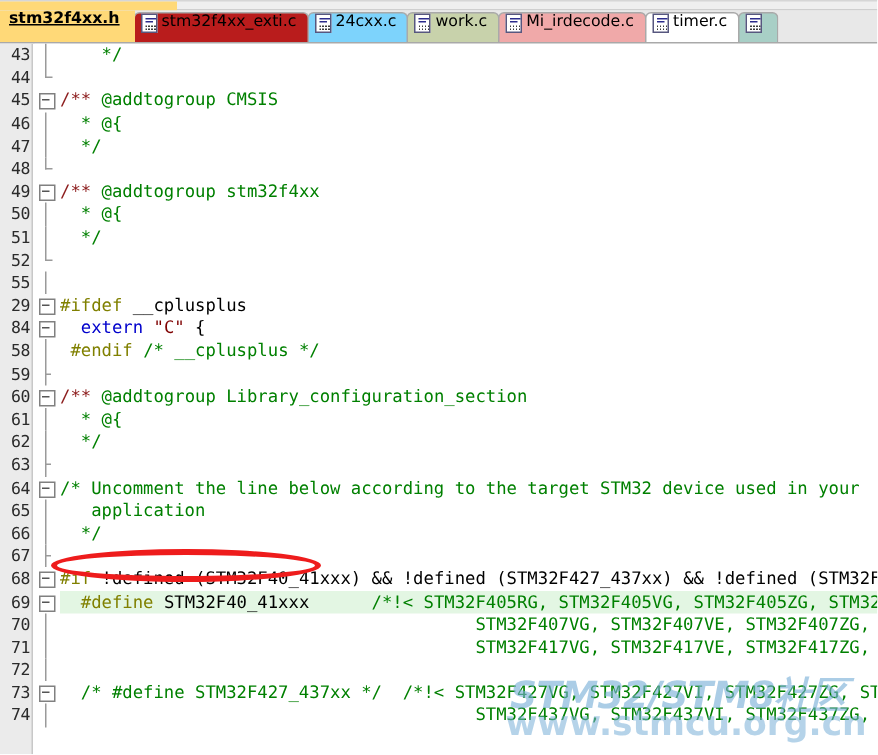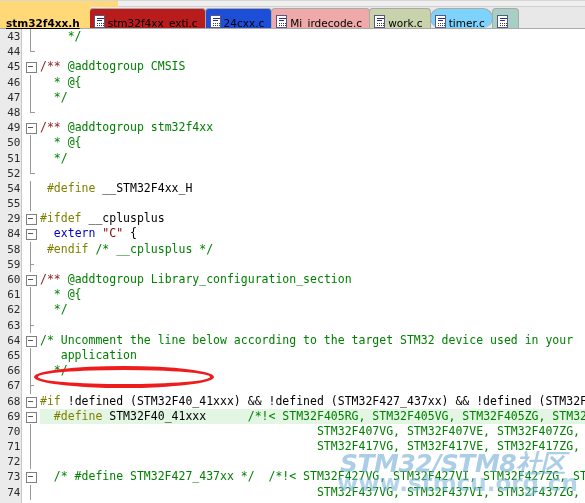--- a/index.html
+++ b/index.html
@@ -43,21 +43,21 @@
   .tabbar-inner {
     position: relative;
     width: 600px; height: 21px;
     display: flex;
     align-items: flex-end;
   }
   .tab {
     position: relative;
     height: 20px;
     display: flex;
-    align-items: flex-end;
+    align-items: flex-start;
     gap: 3px;
     padding: 0 7px 0 4px;
     border-top-left-radius: 4px;
     border-top-right-radius: 4px;
     border: 1px solid #a9a9a9;
     border-bottom: none;
     font-family: "DejaVu Sans", sans-serif;
     font-size: 10.5px;
     color: #000000;
     white-space: nowrap;
@@ -277,33 +277,33 @@
 
   <div class="tabbar">
     <div class="tabbar-inner" id="tabbar-inner">
         <div class="tab active" style="background: rgb(255, 217, 120);">
           <span class="tab-label">stm32f4xx.h</span>
         </div>
         <div class="tab" style="background: #b91c1c;">
           <span class="tab-icon"></span>
           <span class="tab-label">stm32f4xx_exti.c</span>
         </div>
-        <div class="tab" style="background: #1d4ed8;">
+        <div class="tab" style="background: #7dd3fc;">
           <span class="tab-icon"></span>
           <span class="tab-label">24cxx.c</span>
         </div>
+        <div class="tab" style="background: rgb(200, 210, 171);">
+          <span class="tab-icon"></span>
+          <span class="tab-label">work.c</span>
+        </div>
         <div class="tab" style="background: rgb(240, 169, 169);">
           <span class="tab-icon"></span>
           <span class="tab-label">Mi_irdecode.c</span>
         </div>
-        <div class="tab" style="background: rgb(200, 210, 171);">
-          <span class="tab-icon"></span>
-          <span class="tab-label">work.c</span>
-        </div>
-        <div class="tab" style="background: #7dd3fc; border-radius: 10px;">
+        <div class="tab" style="background: #ffffff;">
           <span class="tab-icon"></span>
           <span class="tab-label">timer.c</span>
         </div>
         <div class="tab" style="background: rgb(168, 207, 198);">
           <span class="tab-icon"></span>
           <span class="tab-label"></span>
         </div>
       </div>
   </div>
 
@@ -314,21 +314,20 @@
         <div class="line"><span class="lnum">43</span><span class="fold bar"></span><span class="ltext"><span class="c-cmt">    */</span></span></div>
         <div class="line"><span class="lnum">44</span><span class="fold end"></span><span class="ltext"></span></div>
         <div class="line"><span class="lnum">45</span><span class="fold box"></span><span class="ltext"><span class="c-doc">/**</span><span class="c-cmt"> @addtogroup CMSIS</span></span></div>
         <div class="line"><span class="lnum">46</span><span class="fold bar"></span><span class="ltext"><span class="c-cmt">  * @{</span></span></div>
         <div class="line"><span class="lnum">47</span><span class="fold bar"></span><span class="ltext"><span class="c-cmt">  */</span></span></div>
         <div class="line"><span class="lnum">48</span><span class="fold end"></span><span class="ltext"></span></div>
         <div class="line"><span class="lnum">49</span><span class="fold box"></span><span class="ltext"><span class="c-doc">/**</span><span class="c-cmt"> @addtogroup stm32f4xx</span></span></div>
         <div class="line"><span class="lnum">50</span><span class="fold bar"></span><span class="ltext"><span class="c-cmt">  * @{</span></span></div>
         <div class="line"><span class="lnum">51</span><span class="fold bar"></span><span class="ltext"><span class="c-cmt">  */</span></span></div>
         <div class="line"><span class="lnum">52</span><span class="fold end"></span><span class="ltext"></span></div>
-        <div class="line"><span class="lnum">54</span><span class="fold bar"></span><span class="ltext"><span class="c-plain"> </span><span class="c-pre">#define</span><span class="c-plain"> __STM32F4xx_H</span></span></div>
         <div class="line"><span class="lnum">55</span><span class="fold bar"></span><span class="ltext"></span></div>
         <div class="line"><span class="lnum">29</span><span class="fold box"></span><span class="ltext"><span class="c-pre">#ifdef</span><span class="c-plain"> __cplusplus</span></span></div>
         <div class="line"><span class="lnum">84</span><span class="fold box"></span><span class="ltext"><span class="c-plain">  </span><span class="c-kw">extern</span><span class="c-plain"> </span><span class="c-str">"C"</span><span class="c-plain"> {</span></span></div>
         <div class="line"><span class="lnum">58</span><span class="fold bar"></span><span class="ltext"><span class="c-plain"> </span><span class="c-pre">#endif</span><span class="c-plain"> </span><span class="c-cmt">/* __cplusplus */</span></span></div>
         <div class="line"><span class="lnum">59</span><span class="fold tick"></span><span class="ltext"></span></div>
         <div class="line"><span class="lnum">60</span><span class="fold box"></span><span class="ltext"><span class="c-doc">/**</span><span class="c-cmt"> @addtogroup Library_configuration_section</span></span></div>
         <div class="line"><span class="lnum">61</span><span class="fold bar"></span><span class="ltext"><span class="c-cmt">  * @{</span></span></div>
         <div class="line"><span class="lnum">62</span><span class="fold bar"></span><span class="ltext"><span class="c-cmt">  */</span></span></div>
         <div class="line"><span class="lnum">63</span><span class="fold tick"></span><span class="ltext"></span></div>
         <div class="line"><span class="lnum">64</span><span class="fold box"></span><span class="ltext"><span class="c-cmt">/* Uncomment the line below according to the target STM32 device used in your</span></span></div>

